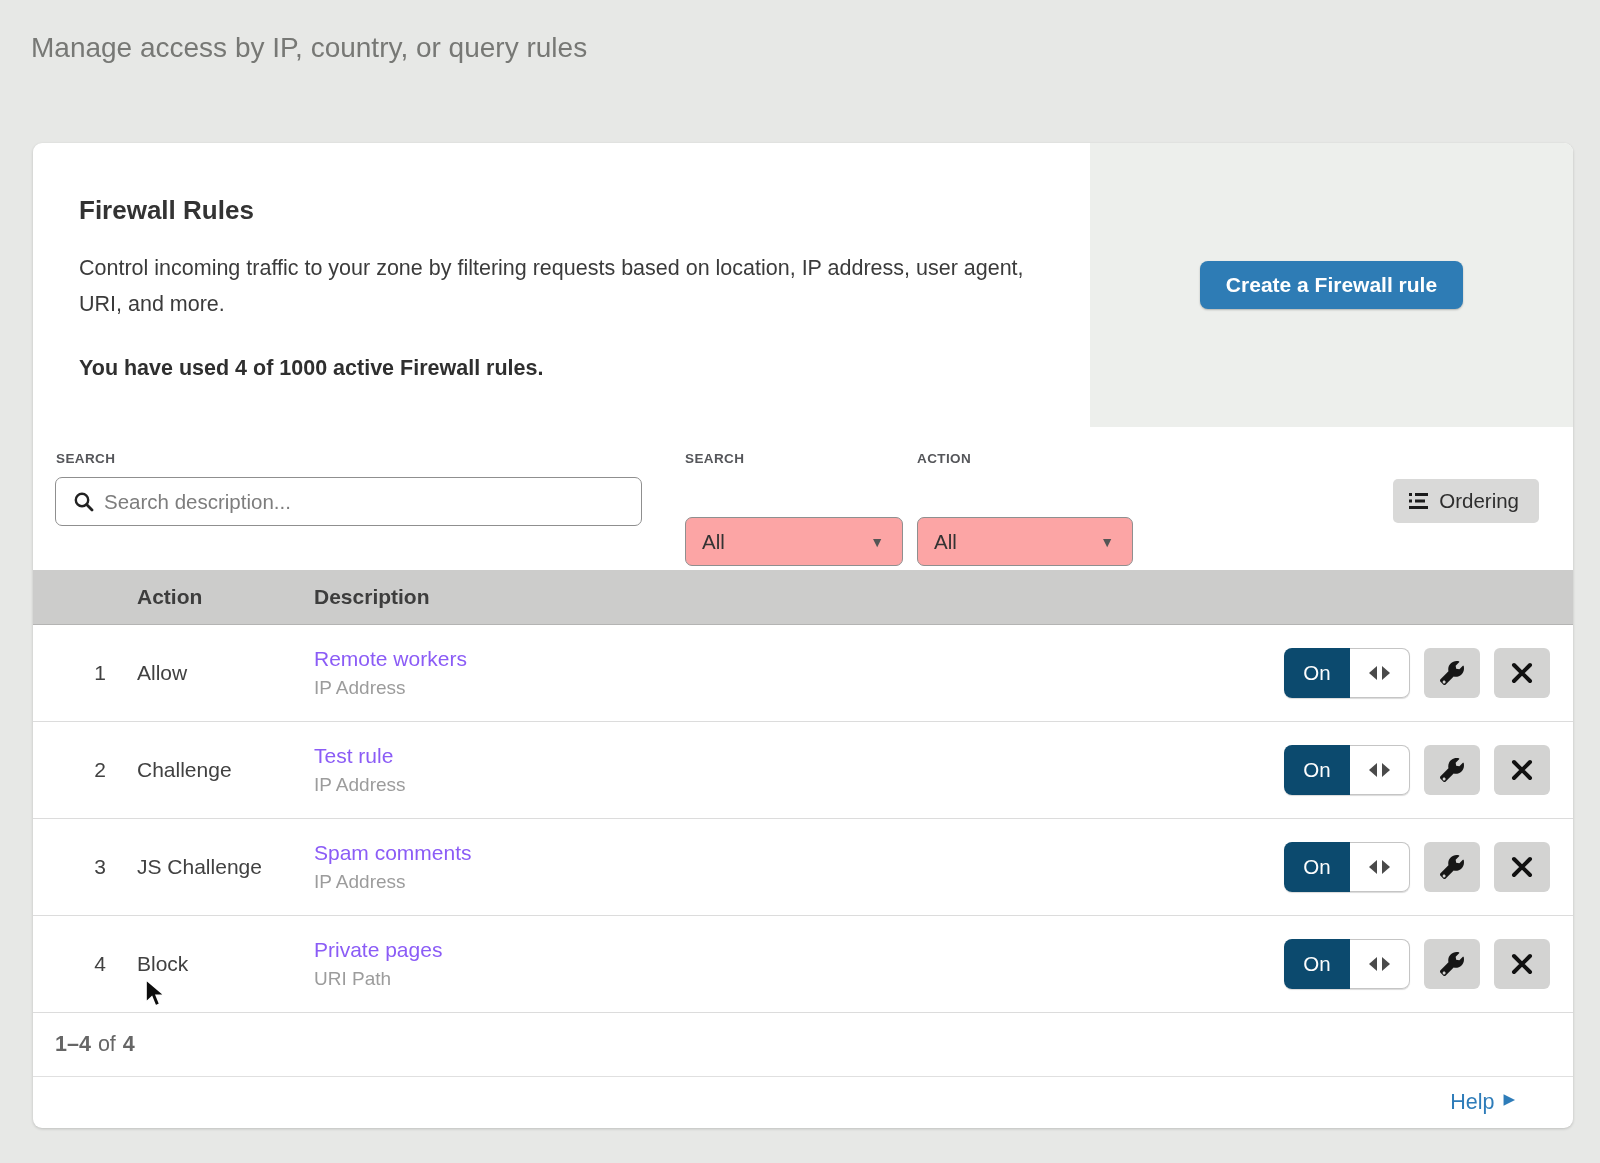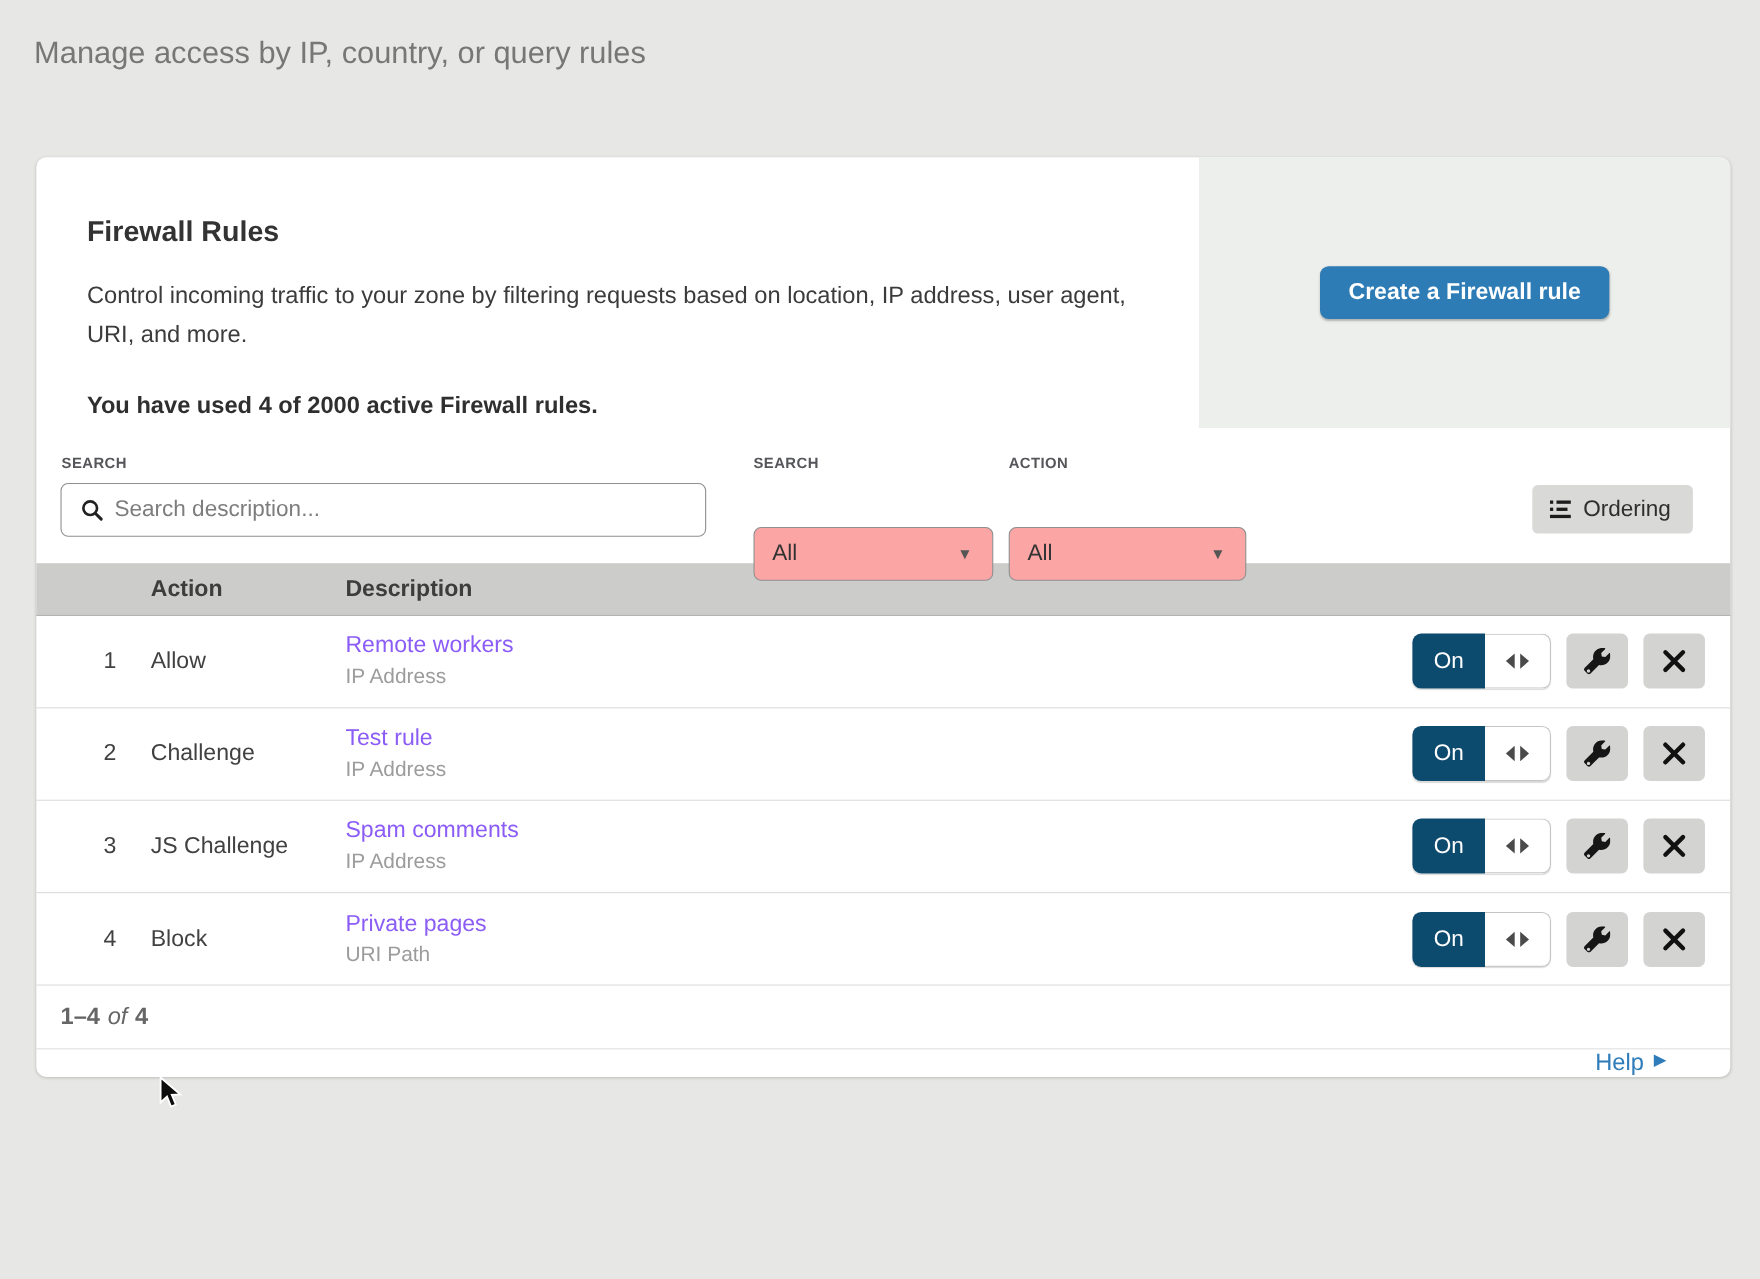--- a/index.html
+++ b/index.html
@@ -13,21 +13,21 @@
   }
 
   
   .page-header { position:absolute; left:31px; top:8px; }
   .page-title { font-size:39px; font-weight:600; color:#3a3a3a; letter-spacing:0.2px; }
   .page-subtitle { margin-top:24px; font-size:28px; font-weight:400; color:#777875; }
 
   
   .card {
     position:absolute; left:33px; top:143px;
-    width:1540px; height:836px;
+    width:1540px; height:985px;
     background:#ffffff;
     border-radius:9px;
     box-shadow:0 1px 3px rgba(0,0,0,0.18);
     display:flex; flex-direction:column;
   }
 
   
   .intro { height:284px; display:flex; }
   .intro-left { flex:1; padding:52px 40px 0 46px; }
   .intro-heading { font-size:26px; font-weight:700; color:#333333; }
@@ -131,21 +131,21 @@
     display:flex; align-items:center; justify-content:center;
   }
 
   
   .pagination {
     height:64px; display:flex; align-items:center;
     padding-left:22px; font-size:21.5px; color:#666666;
     border-bottom:1px solid #e0e0e0;
   }
   .pagination .b { font-weight:700; }
-  .pagination .sep { font-weight:400; margin:16px 7px;font-style:italic; }
+  .pagination .sep { font-weight:400; margin:16px 7px; }
   .help-bar {
     flex:1; display:flex; align-items:center; justify-content:flex-end;
     padding-right:58px;
   }
   .help-link {
     color:#2e7cb9; font-size:21.5px; text-decoration:none; cursor:pointer;
     display:flex; align-items:flex-start; gap:9px;
   }
   .help-arrow { font-size:15px; }
 
@@ -158,21 +158,21 @@
 <div class="page-header">
   <div class="page-subtitle">Manage access by IP, country, or query rules</div>
 </div>
 
 <div class="card">
 
   <div class="intro">
     <div class="intro-left">
       <div class="intro-heading">Firewall Rules</div>
       <div class="intro-desc">Control incoming traffic to your zone by filtering requests based on location, IP address, user agent, URI, and more.</div>
-      <div class="intro-usage">You have used 4 of 2000 active Firewall rules.</div>
+      <div class="intro-usage">You have used 4 of 1000 active Firewall rules.</div>
     </div>
     <div class="intro-right">
       <button class="create-btn">Create a Firewall rule</button>
     </div>
   </div>
 
   <div class="filters">
     <div class="filter-label search-label">SEARCH</div>
     <div class="search-wrap">
       <svg width="21" height="21" viewBox="0 0 21 21">

